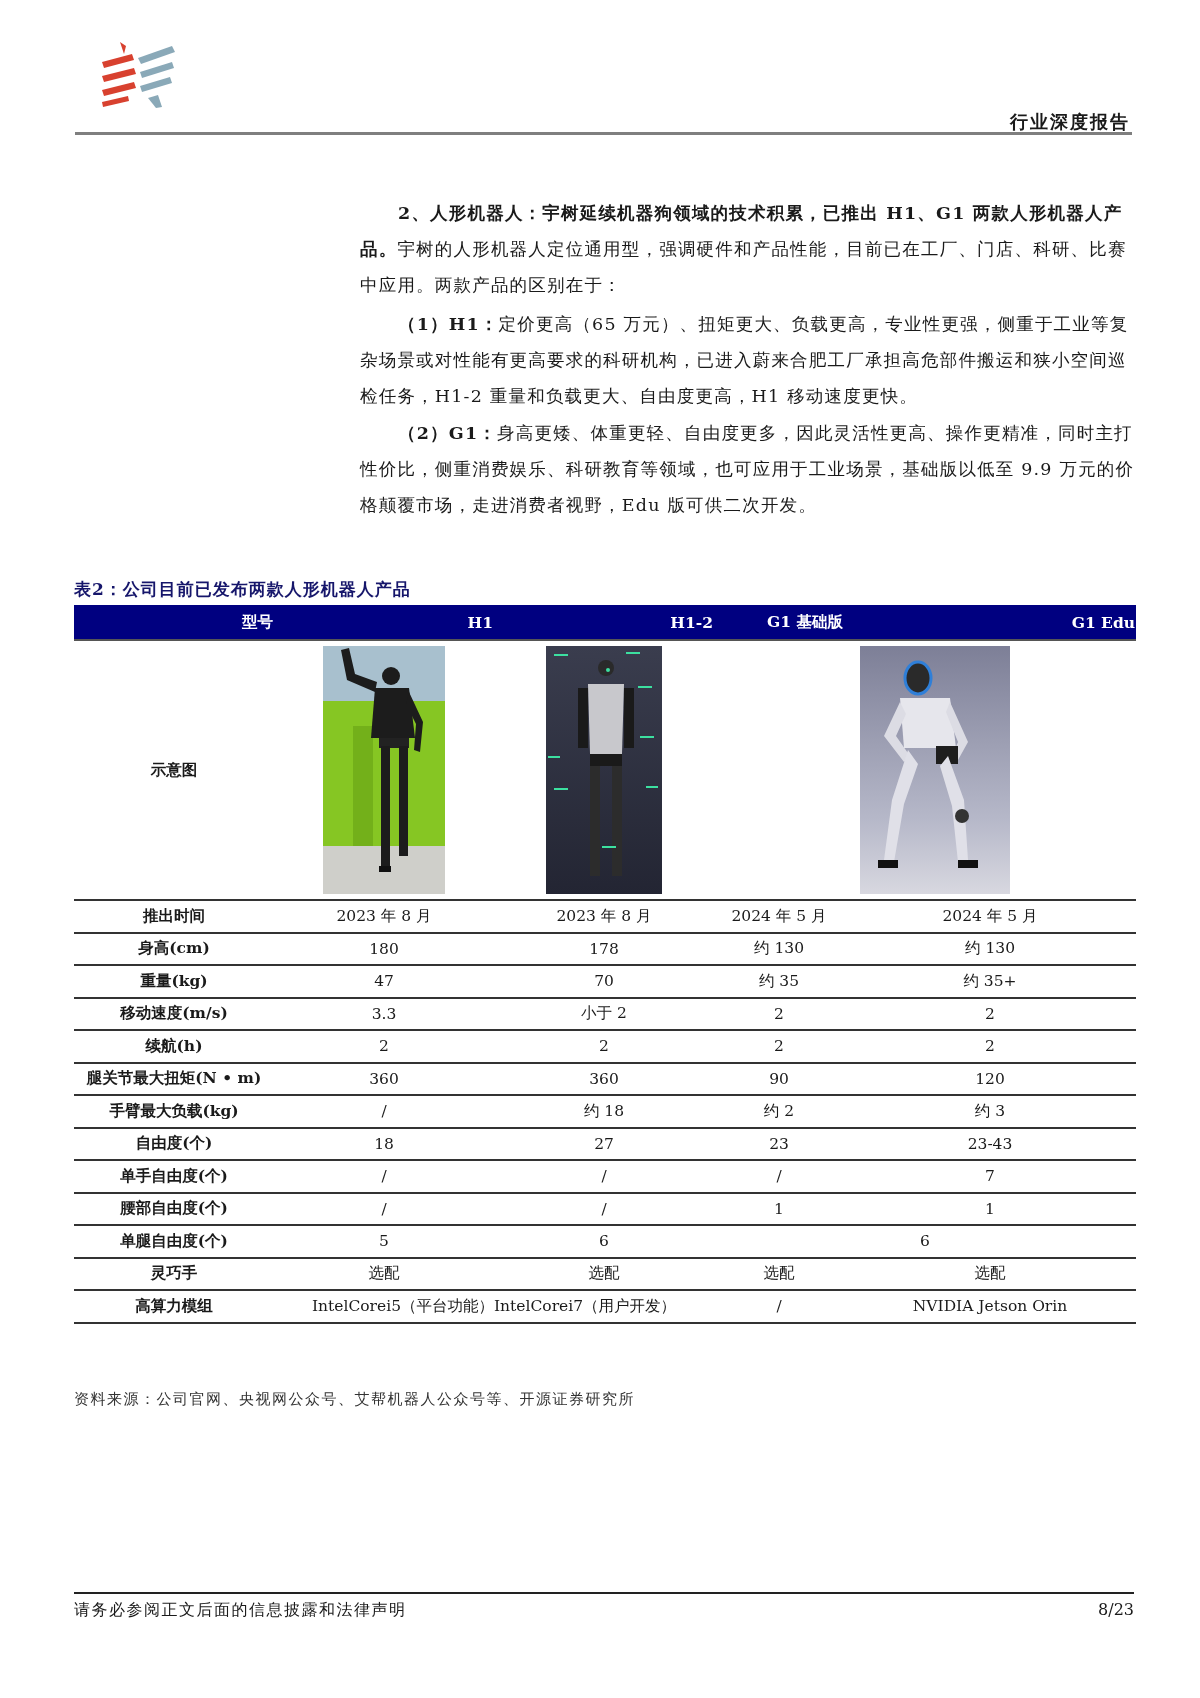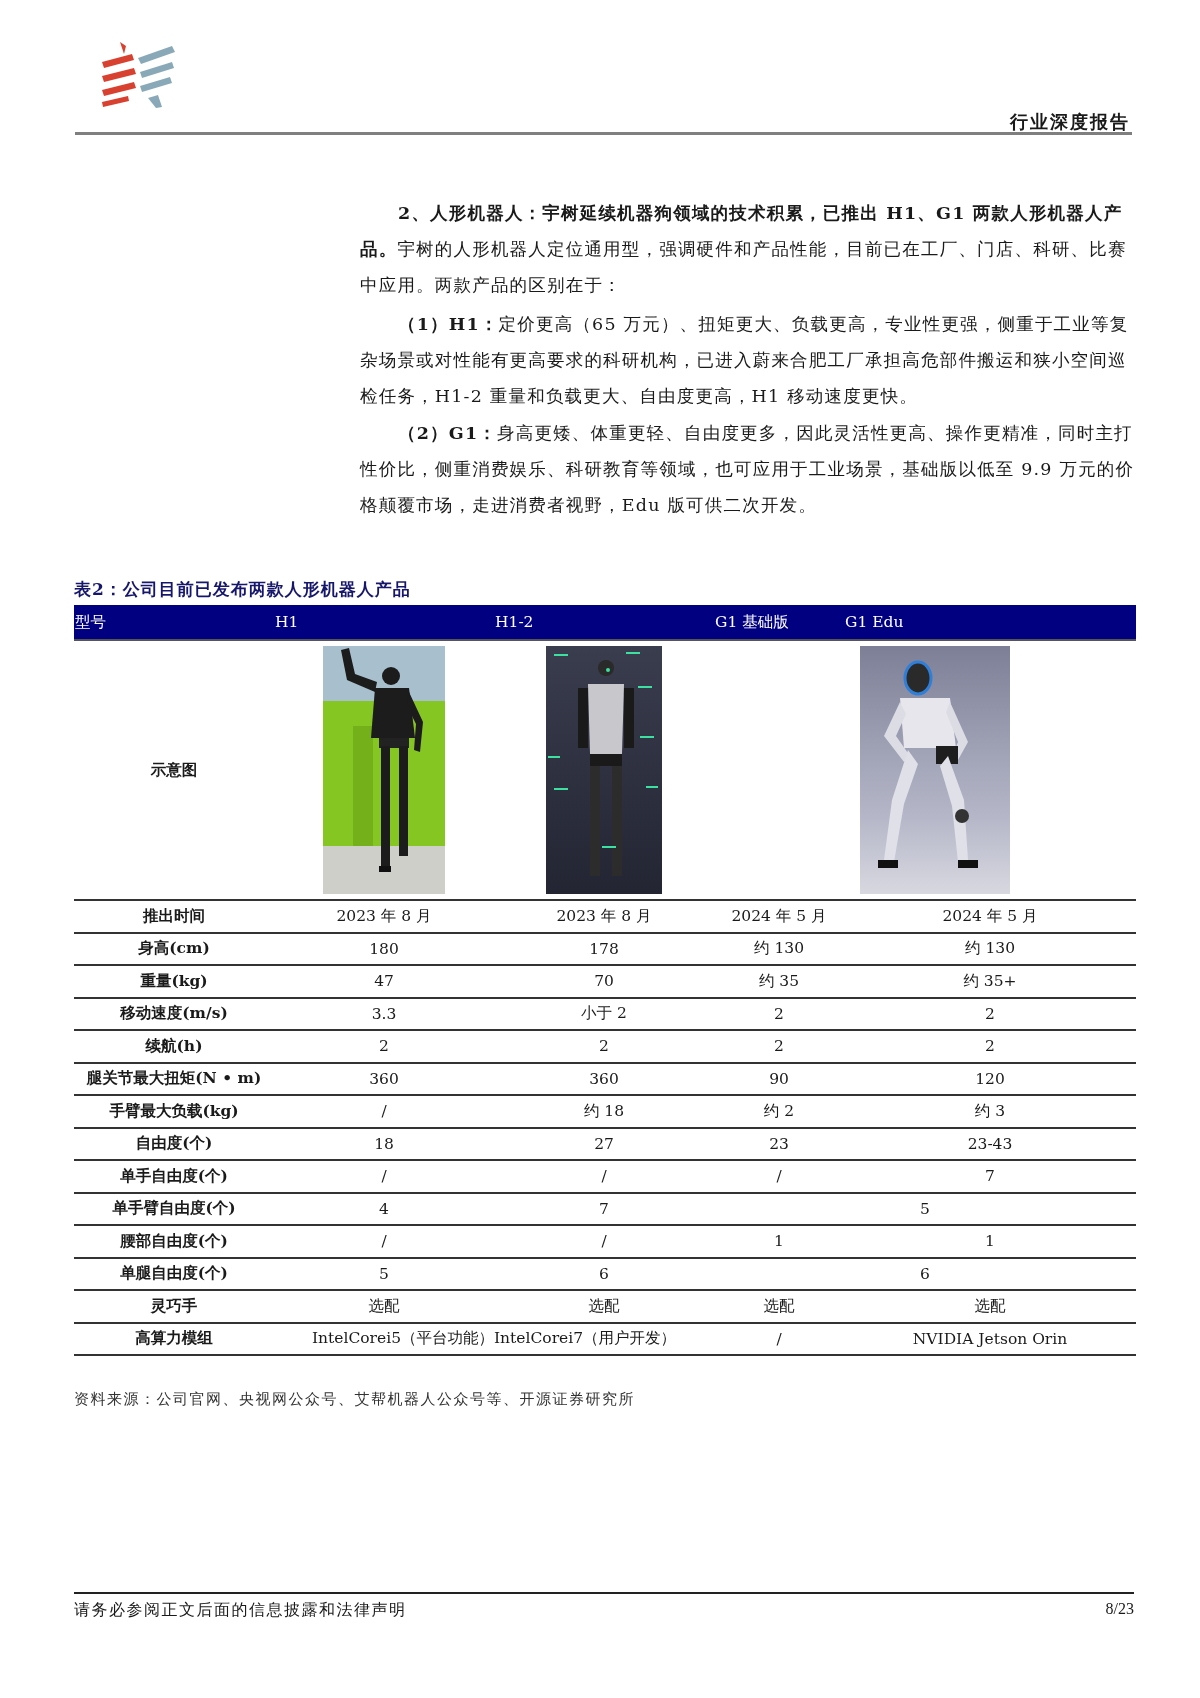--- a/index.html
+++ b/index.html
@@ -17,36 +17,36 @@
 
   
   .para { left: 360px; width: 775px; font-size: 17.5px; line-height: 36px; letter-spacing: 1.2px; }
   .para p { margin: 0; text-indent: 38px; }
   .para b { font-weight: bold; }
 
   
   .tbl-title { left: 74px; top: 578px; font-size: 17px; font-weight: bold; color: #16166b; letter-spacing: 1px; }
   table.spec { position: absolute; left: 74px; top: 605px; width: 1062px; border-collapse: collapse;
                font-size: 15.5px; }
-  table.spec th { background: #000080; color: #ffffff; font-weight: normal; height: 32px; text-align: left; }
+  table.spec th { background: #000080; color: #ffffff; font-weight: bold; height: 32px; text-align: right; }
   table.spec td { text-align: center; height: 30.5px; border-bottom: 2px solid #333; padding: 0; }
   table.spec td.lab { font-weight: bold; width: 200px; }
   table.spec tr.img-row td { height: 258px; border-top: 2px solid #555; }
   table.spec tr.head-row th { border-bottom: 2px solid #555; }
 
   .robot { display: inline-block; width: 122px; height: 248px; vertical-align: middle; position: relative; overflow: hidden; }
   .robot.h1 { background: linear-gradient(180deg, #9fb8c7 0%, #c9d7df 30%, #8fcc2a 45%, #7fc41f 75%, #c8c8c4 90%); }
   .robot.h12 { background: linear-gradient(180deg, #3a3d4e 0%, #232533 100%); }
   .robot.g1 { width: 150px; background: linear-gradient(180deg, #7d7f97 0%, #b6b8c9 70%, #d8d8e0 100%); }
 
   .source { left: 74px; top: 1390px; font-size: 15px; letter-spacing: 1.5px; color: #333; }
 
   .footer-rule { left: 74px; top: 1592px; width: 1060px; height: 2px; background: #222; }
   .footer-note { left: 74px; top: 1600px; font-size: 16px; letter-spacing: 1.5px; }
-  .page-no { right: 66px; top: 1600px; font-size: 16px; font-family: Liberation Serif, serif; }
+  .page-no { right: 66px; top: 1600px; font-size: 16px; }
 </style>
 </head>
 <body>
 
 <div class="abs logo">
   <div class="logo-mark">
     <svg width="80" height="70" viewBox="0 0 80 70">
       <g fill="#d8412f">
         <path d="M20 2 l6 4 l-2 8 z"></path>
         <path d="M2 22 l30 -8 l2 6 l-30 8 z"></path>
@@ -212,26 +212,20 @@
     <td>23-43</td>
   </tr>
   <tr>
     <td class="lab">单手自由度(个)</td>
     <td>/</td>
     <td>/</td>
     <td>/</td>
     <td>7</td>
   </tr>
   <tr>
-    <td class="lab">单手臂自由度(个)</td>
-    <td>4</td>
-    <td>7</td>
-    <td colspan="2">5</td>
-  </tr>
-  <tr>
     <td class="lab">腰部自由度(个)</td>
     <td>/</td>
     <td>/</td>
     <td>1</td>
     <td>1</td>
   </tr>
   <tr>
     <td class="lab">单腿自由度(个)</td>
     <td>5</td>
     <td>6</td>

